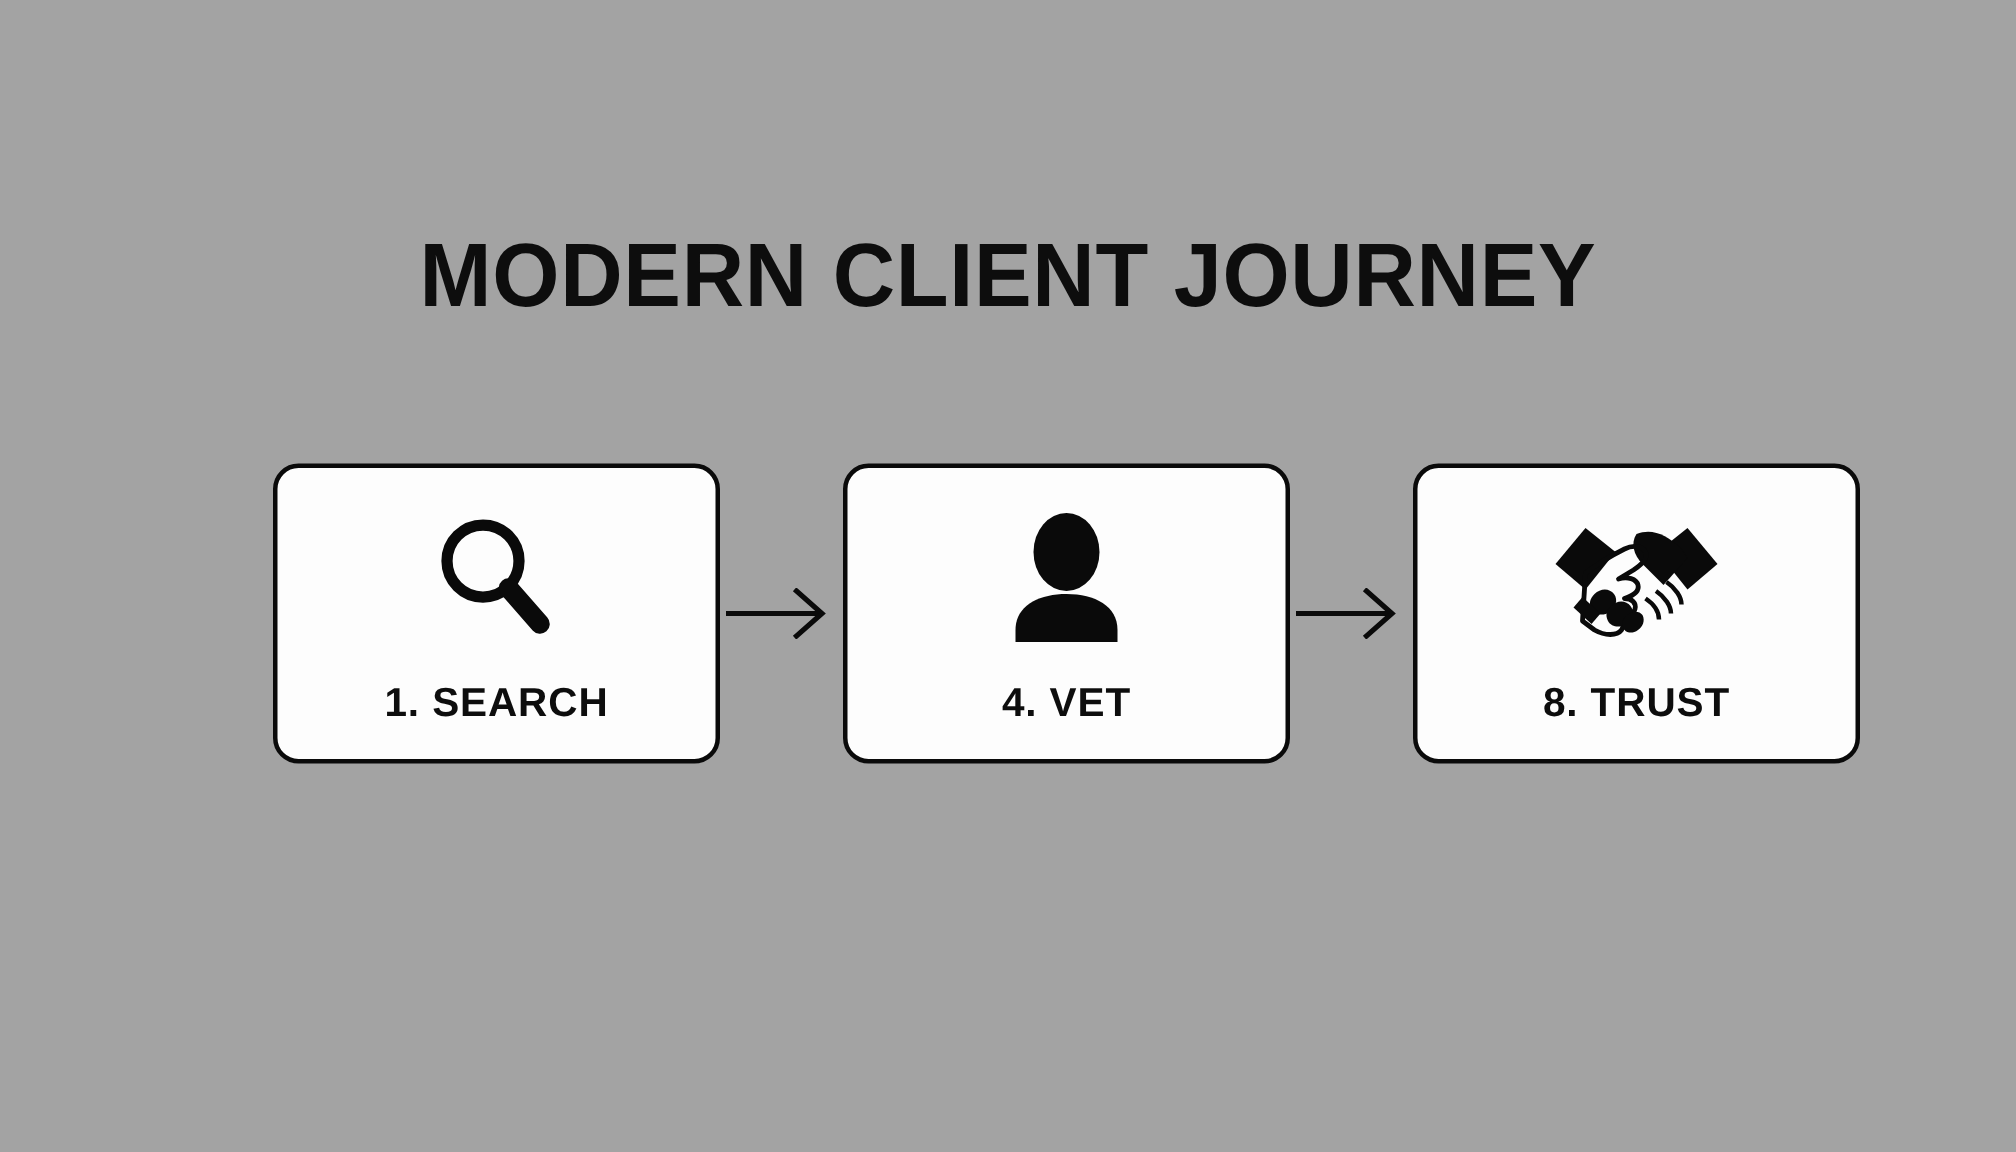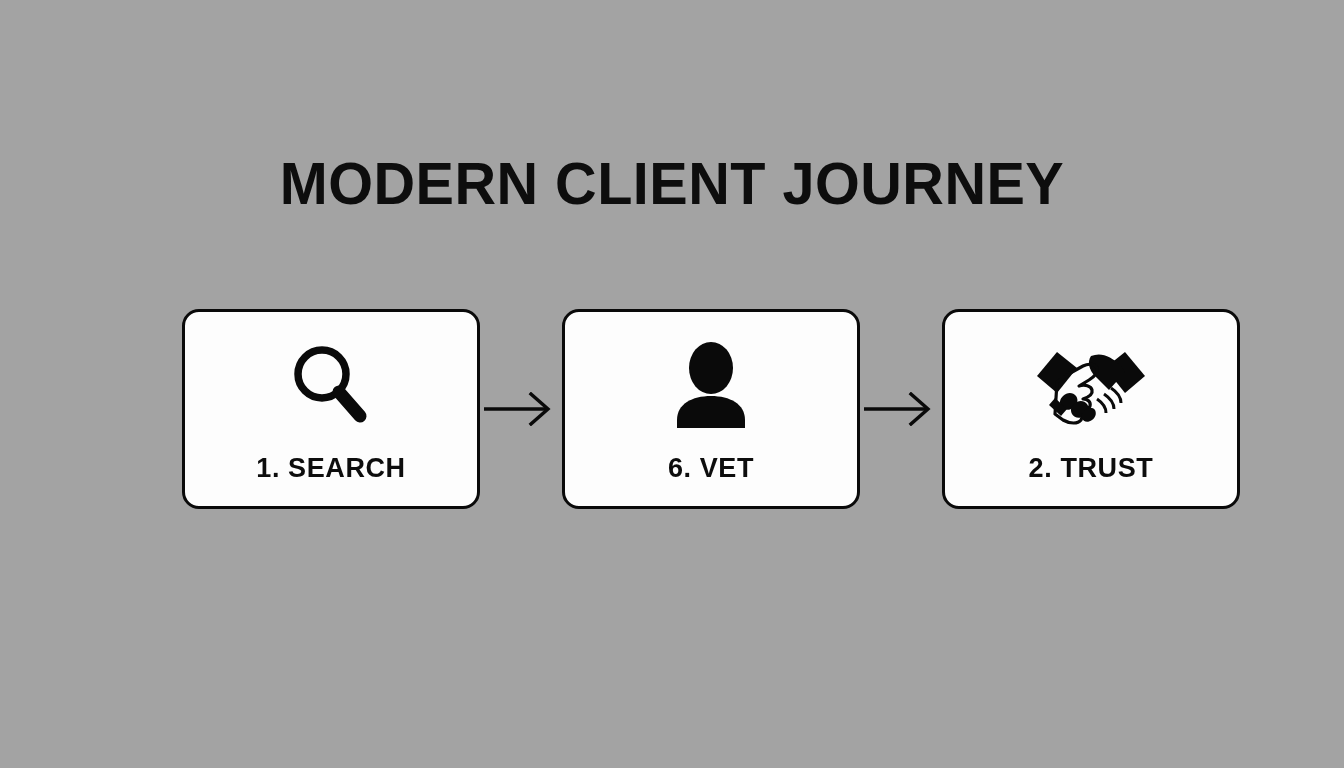--- a/index.html
+++ b/index.html
@@ -132,21 +132,21 @@
       </svg>
     </div>
 
     <div class="step-card">
       <div class="card-icon">
         <svg class="icon-svg" width="80" height="92" viewBox="0 0 80 92" aria-hidden="true">
           <ellipse cx="40" cy="28" rx="22" ry="26" fill="#0a0a0a"></ellipse>
           <path d="M6 88 L6 80 C6 64 21 56 40 56 C59 56 74 64 74 80 L74 88 Z" fill="#0a0a0a"></path>
         </svg>
       </div>
-      <div class="card-label">6. VET</div>
+      <div class="card-label">4. VET</div>
     </div>
 
     <div class="connector">
       <svg class="icon-svg" width="74" height="34" viewBox="0 0 74 34" aria-hidden="true">
         <path d="M0 17 L62 17" stroke="#0a0a0a" stroke-width="3.4" fill="none"></path>
         <path d="M47 2 L64 17 L47 32" stroke="#0a0a0a" stroke-width="3.4" fill="none" stroke-linecap="square" stroke-linejoin="miter"></path>
       </svg>
     </div>
 
     <div class="step-card">
@@ -167,17 +167,17 @@
             <path d="M52 64 C55 61 60 61 62 64 C64 68 62 72 59 74 C55 77 50 76 49 72 C48 69 49 66 52 64 Z"></path>
 
             <path d="M78 42 C84 46 88 52 88 57" fill="none" stroke="#0a0a0a" stroke-width="3"></path>
             <path d="M71 48 C77 52 81 58 81 63" fill="none" stroke="#0a0a0a" stroke-width="3"></path>
             <path d="M64 53 C70 57 73 62 73 67" fill="none" stroke="#0a0a0a" stroke-width="3"></path>
 
             <path d="M22 52 L34 63 L28 70 L16 59 Z"></path>
           </g>
         </svg>
       </div>
-      <div class="card-label">2. TRUST</div>
+      <div class="card-label">8. TRUST</div>
     </div>
 
   </div>
 </div>
 
 </body></html>

